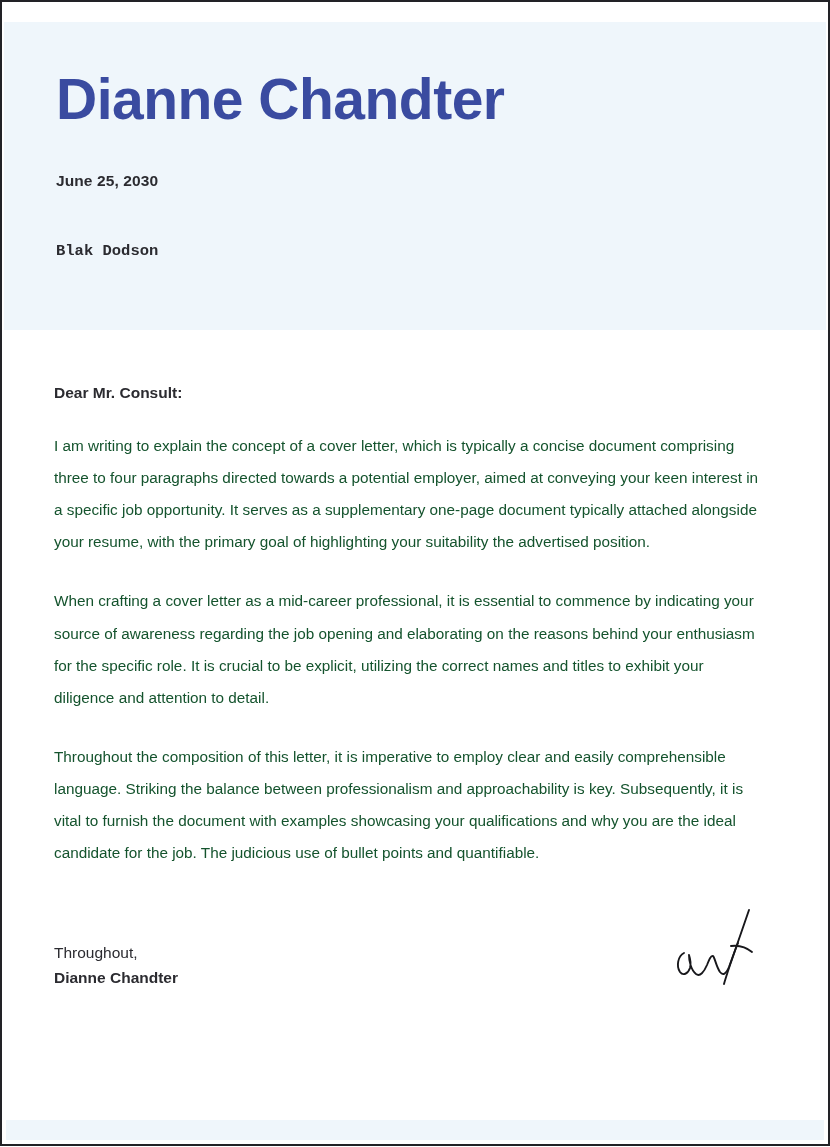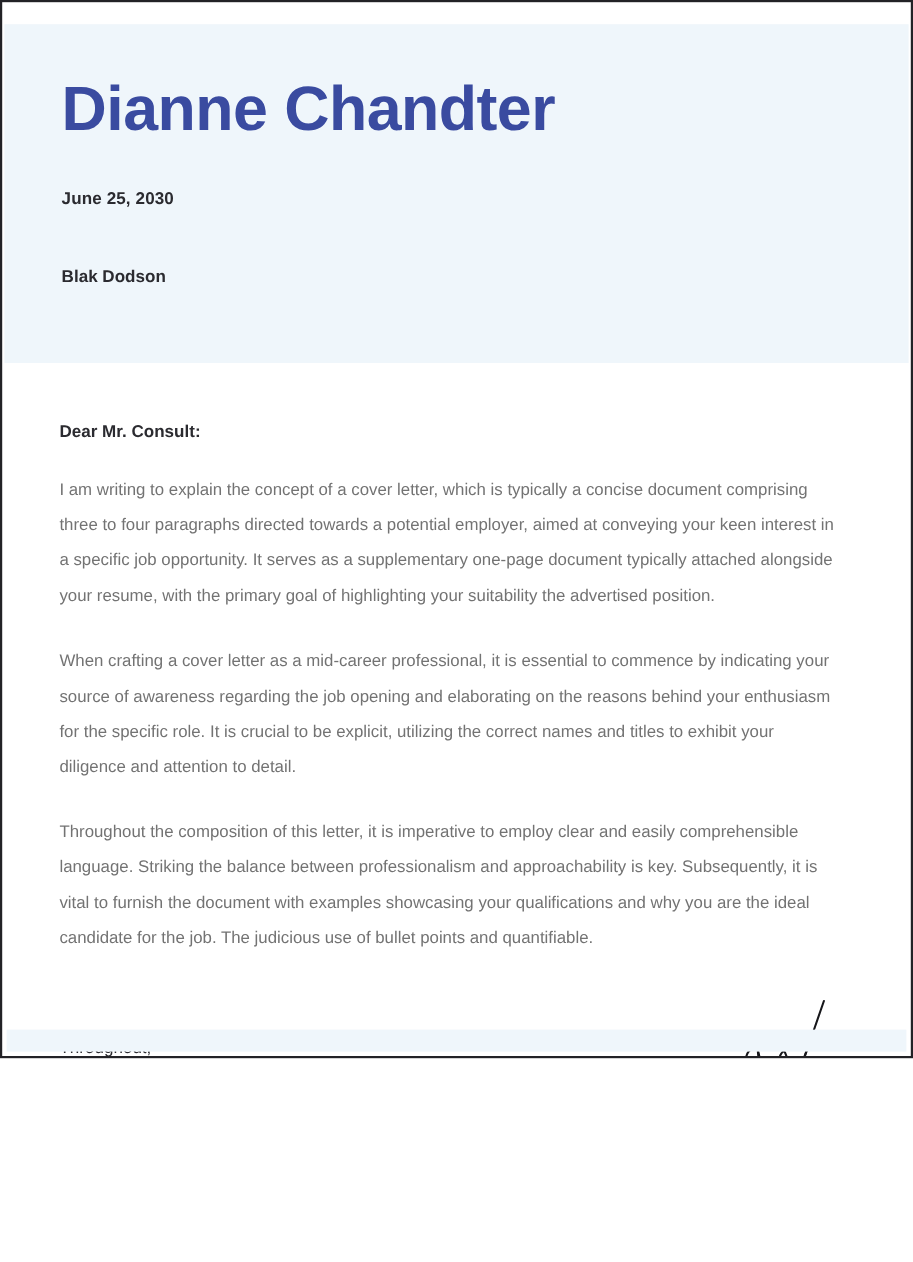--- a/index.html
+++ b/index.html
@@ -7,21 +7,21 @@
   html, body {
     width: 830px;
     height: 1147px;
     background: #ffffff;
     font-family: "Liberation Sans", sans-serif;
   }
 
   .page {
     position: relative;
     width: 830px;
-    height: 962px;
+    height: 1146px;
     background: #ffffff;
     border: 2px solid #222226;
     overflow: hidden;
   }
 
   
   .header-band {
     position: absolute;
     top: 20px;
     left: 2px;
@@ -64,21 +64,21 @@
   .contact-block div { white-space: nowrap; }
 
   .recipient-block {
     position: absolute;
     top: 218px;
     left: 52px;
     font-size: 15.5px;
     color: #2b2b30;
     line-height: 1.52;
   }
-  .recipient-name { font-weight: 700; }
+  .recipient-name { font-weight: 700; font-family: Liberation Mono, monospace; }
   .recipient-address { font-weight: 400; }
 
   
   .body-area {
     position: absolute;
     top: 328px;
     left: 2px;
     right: 2px;
     bottom: 2px;
     background: #ffffff;
@@ -95,21 +95,21 @@
 
   .paragraphs {
     position: absolute;
     top: 100px;
     left: 50px;
     width: 712px;
   }
 
   .paragraph {
     font-size: 15.3px;
-    color: #737373;
+    color: #14532d;
     line-height: 2.1;
     margin-bottom: 27px;
     text-align: left;
   }
 
   .closing {
     position: absolute;
     top: 610px;
     left: 50px;
     font-size: 15.5px;

